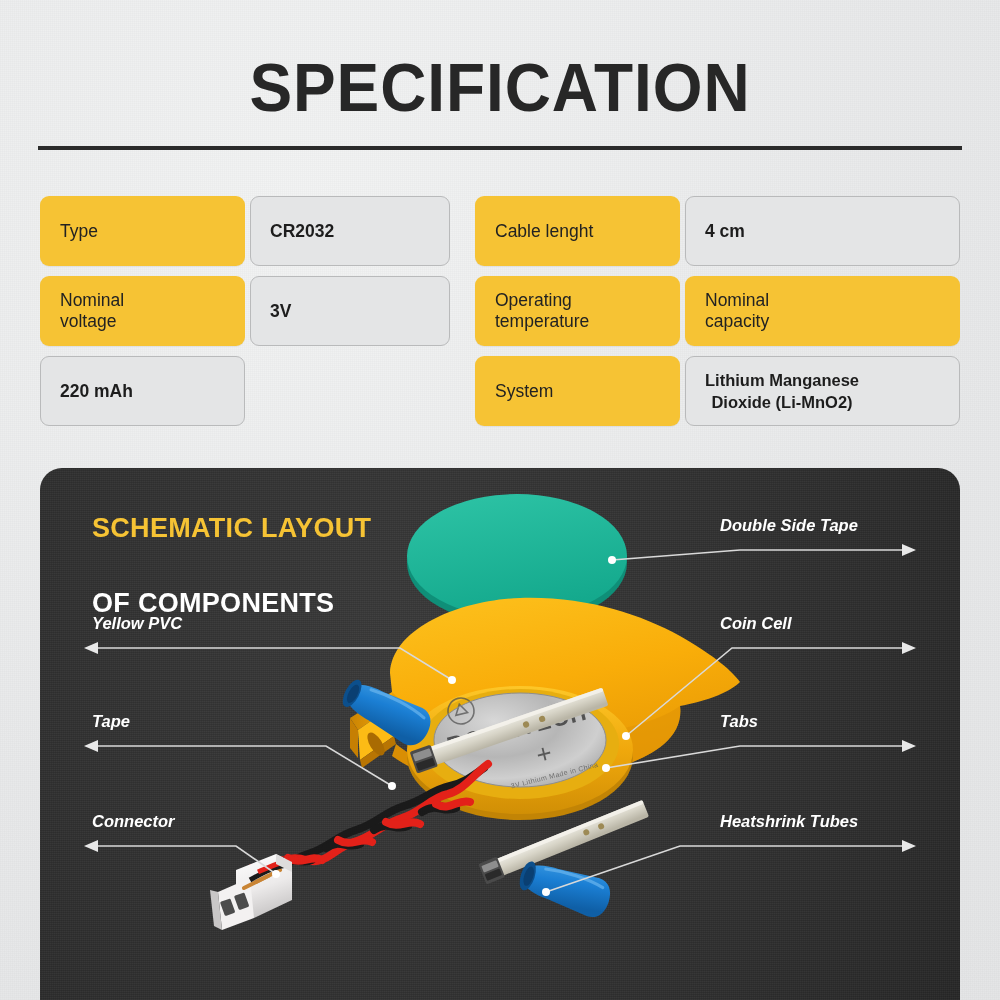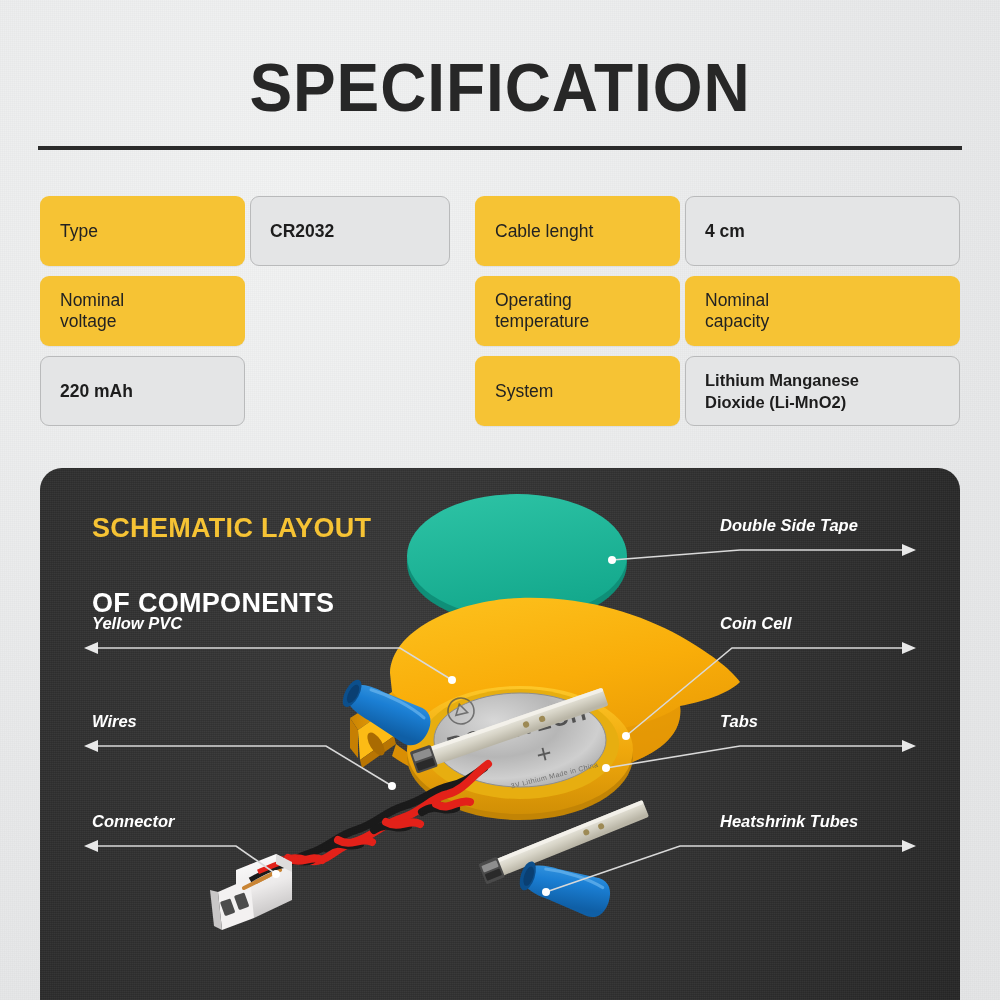--- a/index.html
+++ b/index.html
@@ -61,20 +61,21 @@
   .val {
     background:#e4e5e6;
     border:1px solid #b9babb;
     border-radius:9px;
     display:flex; align-items:center;
     padding:0 19px;
     font-size:17.5px;
     line-height:22px;
     color:#1d1d1d;
     font-weight:bold;
+    text-align:center;
   }
   .val.small { font-size:16.5px; }
 
   
   .panel {
     position:absolute; left:40px; top:468px;
     width:920px; height:564px;
     border-radius:22px;
     background:#2e2e2e;
     background-image:
@@ -108,20 +109,21 @@
 <div class="title-rule"></div>
 
 <div class="spec-grid">
   <div class="lbl">Type</div>
   <div class="val">CR2032</div>
   <div class="gap"></div>
   <div class="lbl">Cable lenght</div>
   <div class="val">4 cm</div>
 
   <div class="lbl">Nominal<br>voltage</div>
+  <div class="val">3V</div>
   <div class="gap"></div>
   <div class="lbl">Operating<br>temperature</div>
 
   <div class="lbl">Nominal<br>capacity</div>
   <div class="val">220 mAh</div>
   <div class="gap"></div>
   <div class="lbl">System</div>
   <div class="val small">Lithium Manganese<br>Dioxide (Li-MnO2)</div>
 </div>
 
@@ -315,20 +317,20 @@
       <circle cx="352" cy="318" r="4"></circle>
       <circle cx="236" cy="406" r="4"></circle>
       <circle cx="572" cy="92" r="4"></circle>
       <circle cx="586" cy="268" r="4"></circle>
       <circle cx="566" cy="300" r="4"></circle>
       <circle cx="506" cy="424" r="4"></circle>
     </g>
   </svg>
 
   <div class="callout" style="left:52px; top:146px;">Yellow PVC</div>
-  <div class="callout" style="left:52px; top:244px;">Wires</div>
+  <div class="callout" style="left:52px; top:244px;">Tape</div>
   <div class="callout" style="left:52px; top:344px;">Connector</div>
 
   <div class="callout r" style="left:680px; top:48px;">Double Side Tape</div>
   <div class="callout r" style="left:680px; top:146px;">Coin Cell</div>
   <div class="callout r" style="left:680px; top:244px;">Tabs</div>
   <div class="callout r" style="left:680px; top:344px;">Heatshrink Tubes</div>
 </div>
 
 </body></html>

